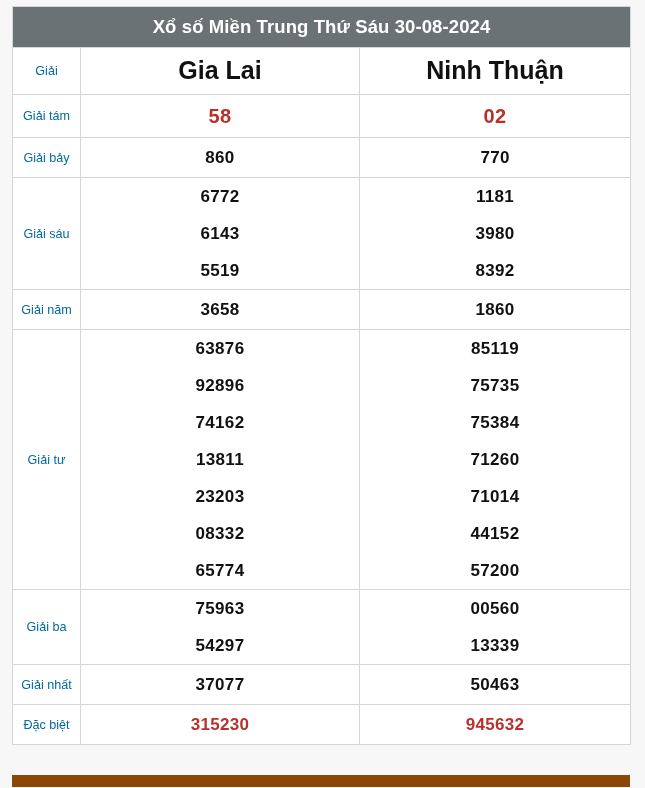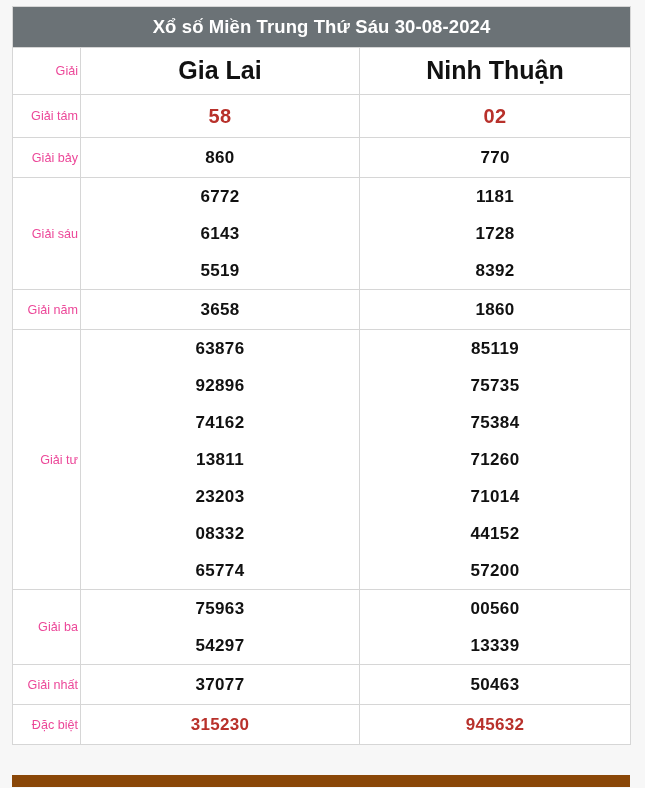--- a/index.html
+++ b/index.html
@@ -53,23 +53,23 @@
     line-height: 1.15;
   }
 
   
   table.lottery td {
     border: 1px solid #d6d6d6;
     vertical-align: middle;
   }
 
   td.prize-label {
-    text-align: right;
+    text-align: center;
     font-size: 12.6px;
-    color: #ec4899;
+    color: #0369a1;
     font-weight: normal;
     padding: 10px 2px;
     line-height: 1.3;
   }
 
   td.numbers {
     text-align: center;
     padding: 0;
   }
 
@@ -163,21 +163,21 @@
           </tr>
           <tr class="data-row">
             <td class="prize-label">Giải sáu</td>
             <td class="numbers multi">
               <span class="num">6772</span>
               <span class="num">6143</span>
               <span class="num">5519</span>
             </td>
             <td class="numbers multi">
               <span class="num">1181</span>
-              <span class="num">1728</span>
+              <span class="num">3980</span>
               <span class="num">8392</span>
             </td>
           </tr>
           <tr class="data-row">
             <td class="prize-label">Giải năm</td>
             <td class="numbers">
               <span class="num">3658</span>
             </td>
             <td class="numbers">
               <span class="num">1860</span>

